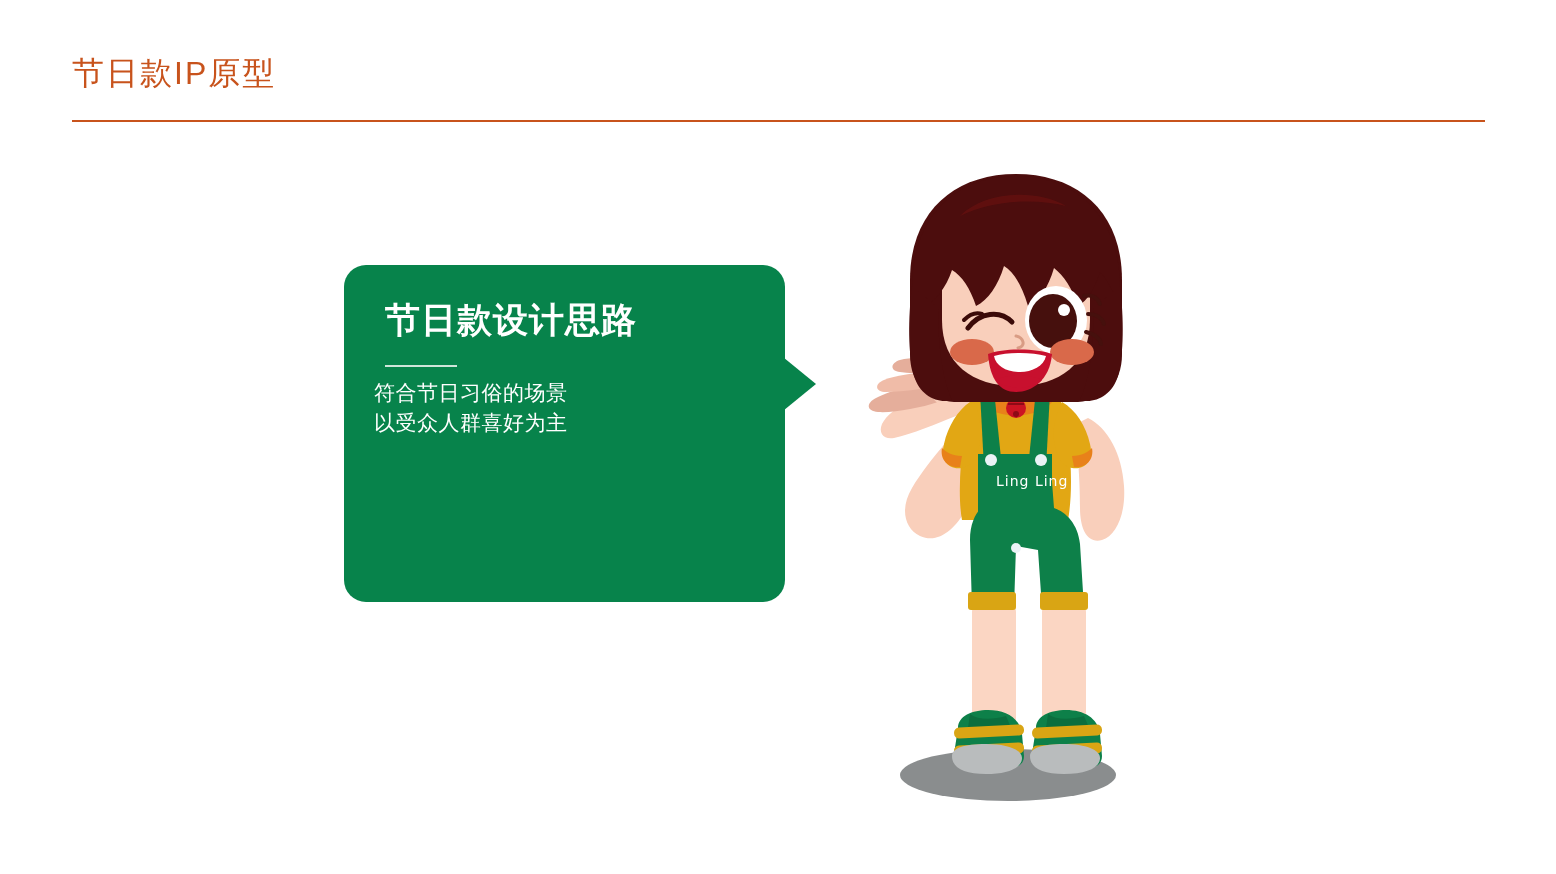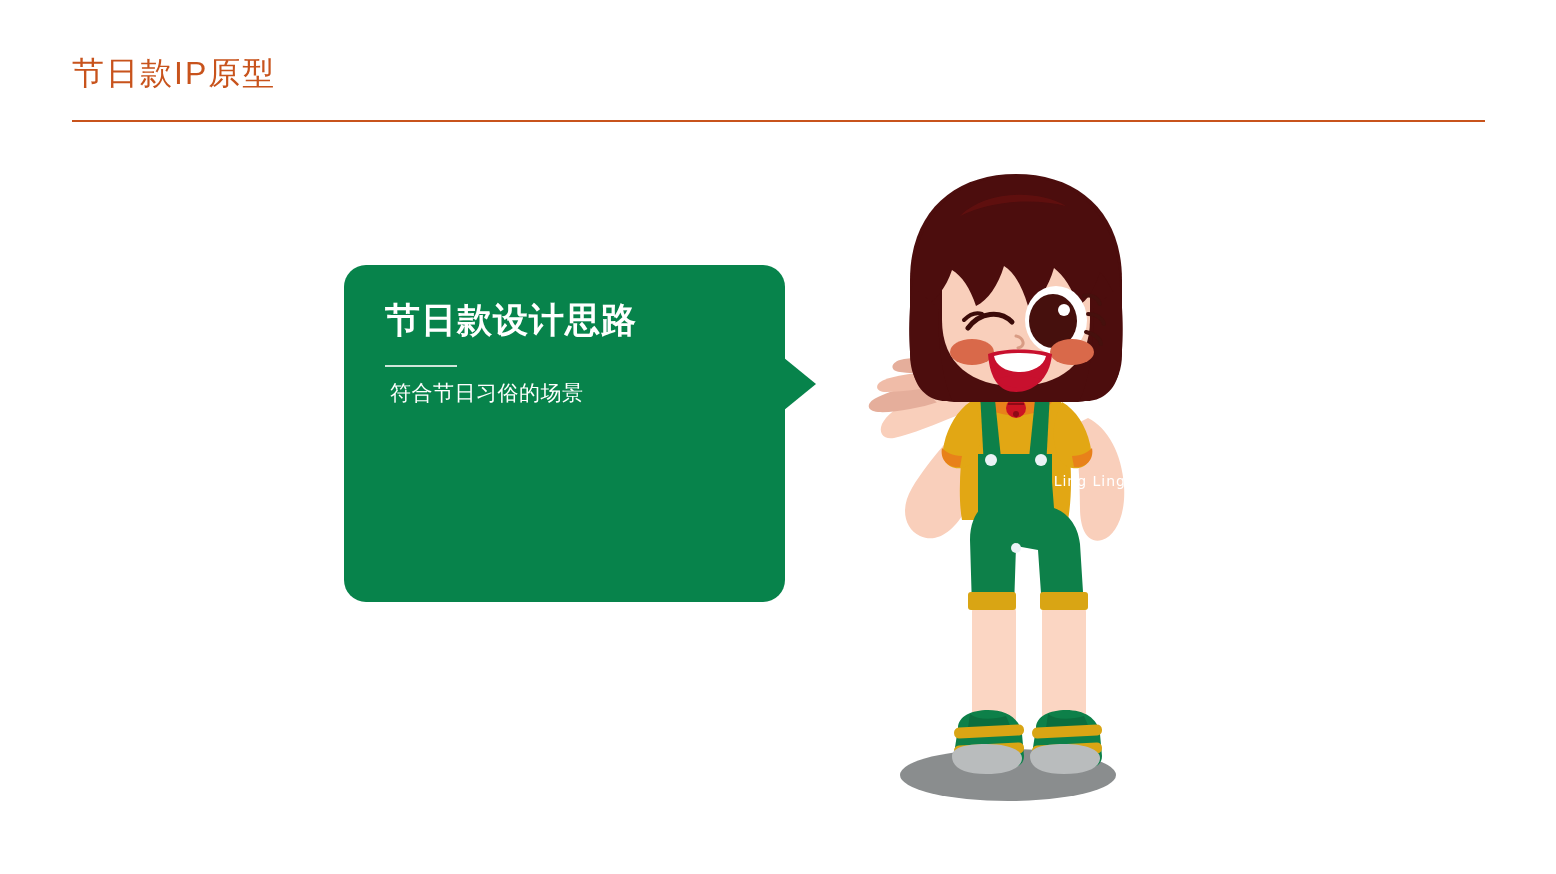--- a/index.html
+++ b/index.html
@@ -88,21 +88,21 @@
   .callout-divider {
     position: absolute;
     left: 41px;
     top: 100px;
     width: 72px;
     height: 2px;
     background: #cfe6da;
   }
   .callout-lines {
     position: absolute;
-    left: 46px;
+    left: 30px;
     top: 113px;
     width: 360px;
   }
   .callout-line {
     font-size: 21px;
     line-height: 30px;
     color: #ffffff;
     letter-spacing: 0.5px;
     white-space: nowrap;
   }
@@ -114,21 +114,21 @@
     top: 168px;
     width: 370px;
     height: 640px;
   }
   .character svg { display: block; }
   .ling-label {
     position: absolute;
     left: 176px;
     top: 305px;
     width: 130px;
-    text-align: right;
+    text-align: left;
     font-size: 14px;
     letter-spacing: 1px;
     color: #ffffff;
     font-family: "DejaVu Sans", sans-serif;
     pointer-events: none;
   }
 </style>
 </head>
 <body>
 
@@ -137,20 +137,21 @@
   <div class="header-rule"></div>
 </div>
 
 <div class="callout-wrap">
   <div class="callout-card"></div>
   <div class="callout-pointer"></div>
   <div class="callout-heading">节日款设计思路</div>
   <div class="callout-divider"></div>
   <div class="callout-lines">
     <div class="callout-line">符合节日习俗的场景</div>
+    <div class="callout-line">以受众人群喜好为主</div>
   </div>
 </div>
 
 <div class="character">
   <svg width="370" height="640" viewBox="0 0 370 640" xmlns="http://www.w3.org/2000/svg">
 
     <ellipse cx="188" cy="607" rx="108" ry="26" fill="#8A8D8E"></ellipse>
 
     <g>
 

